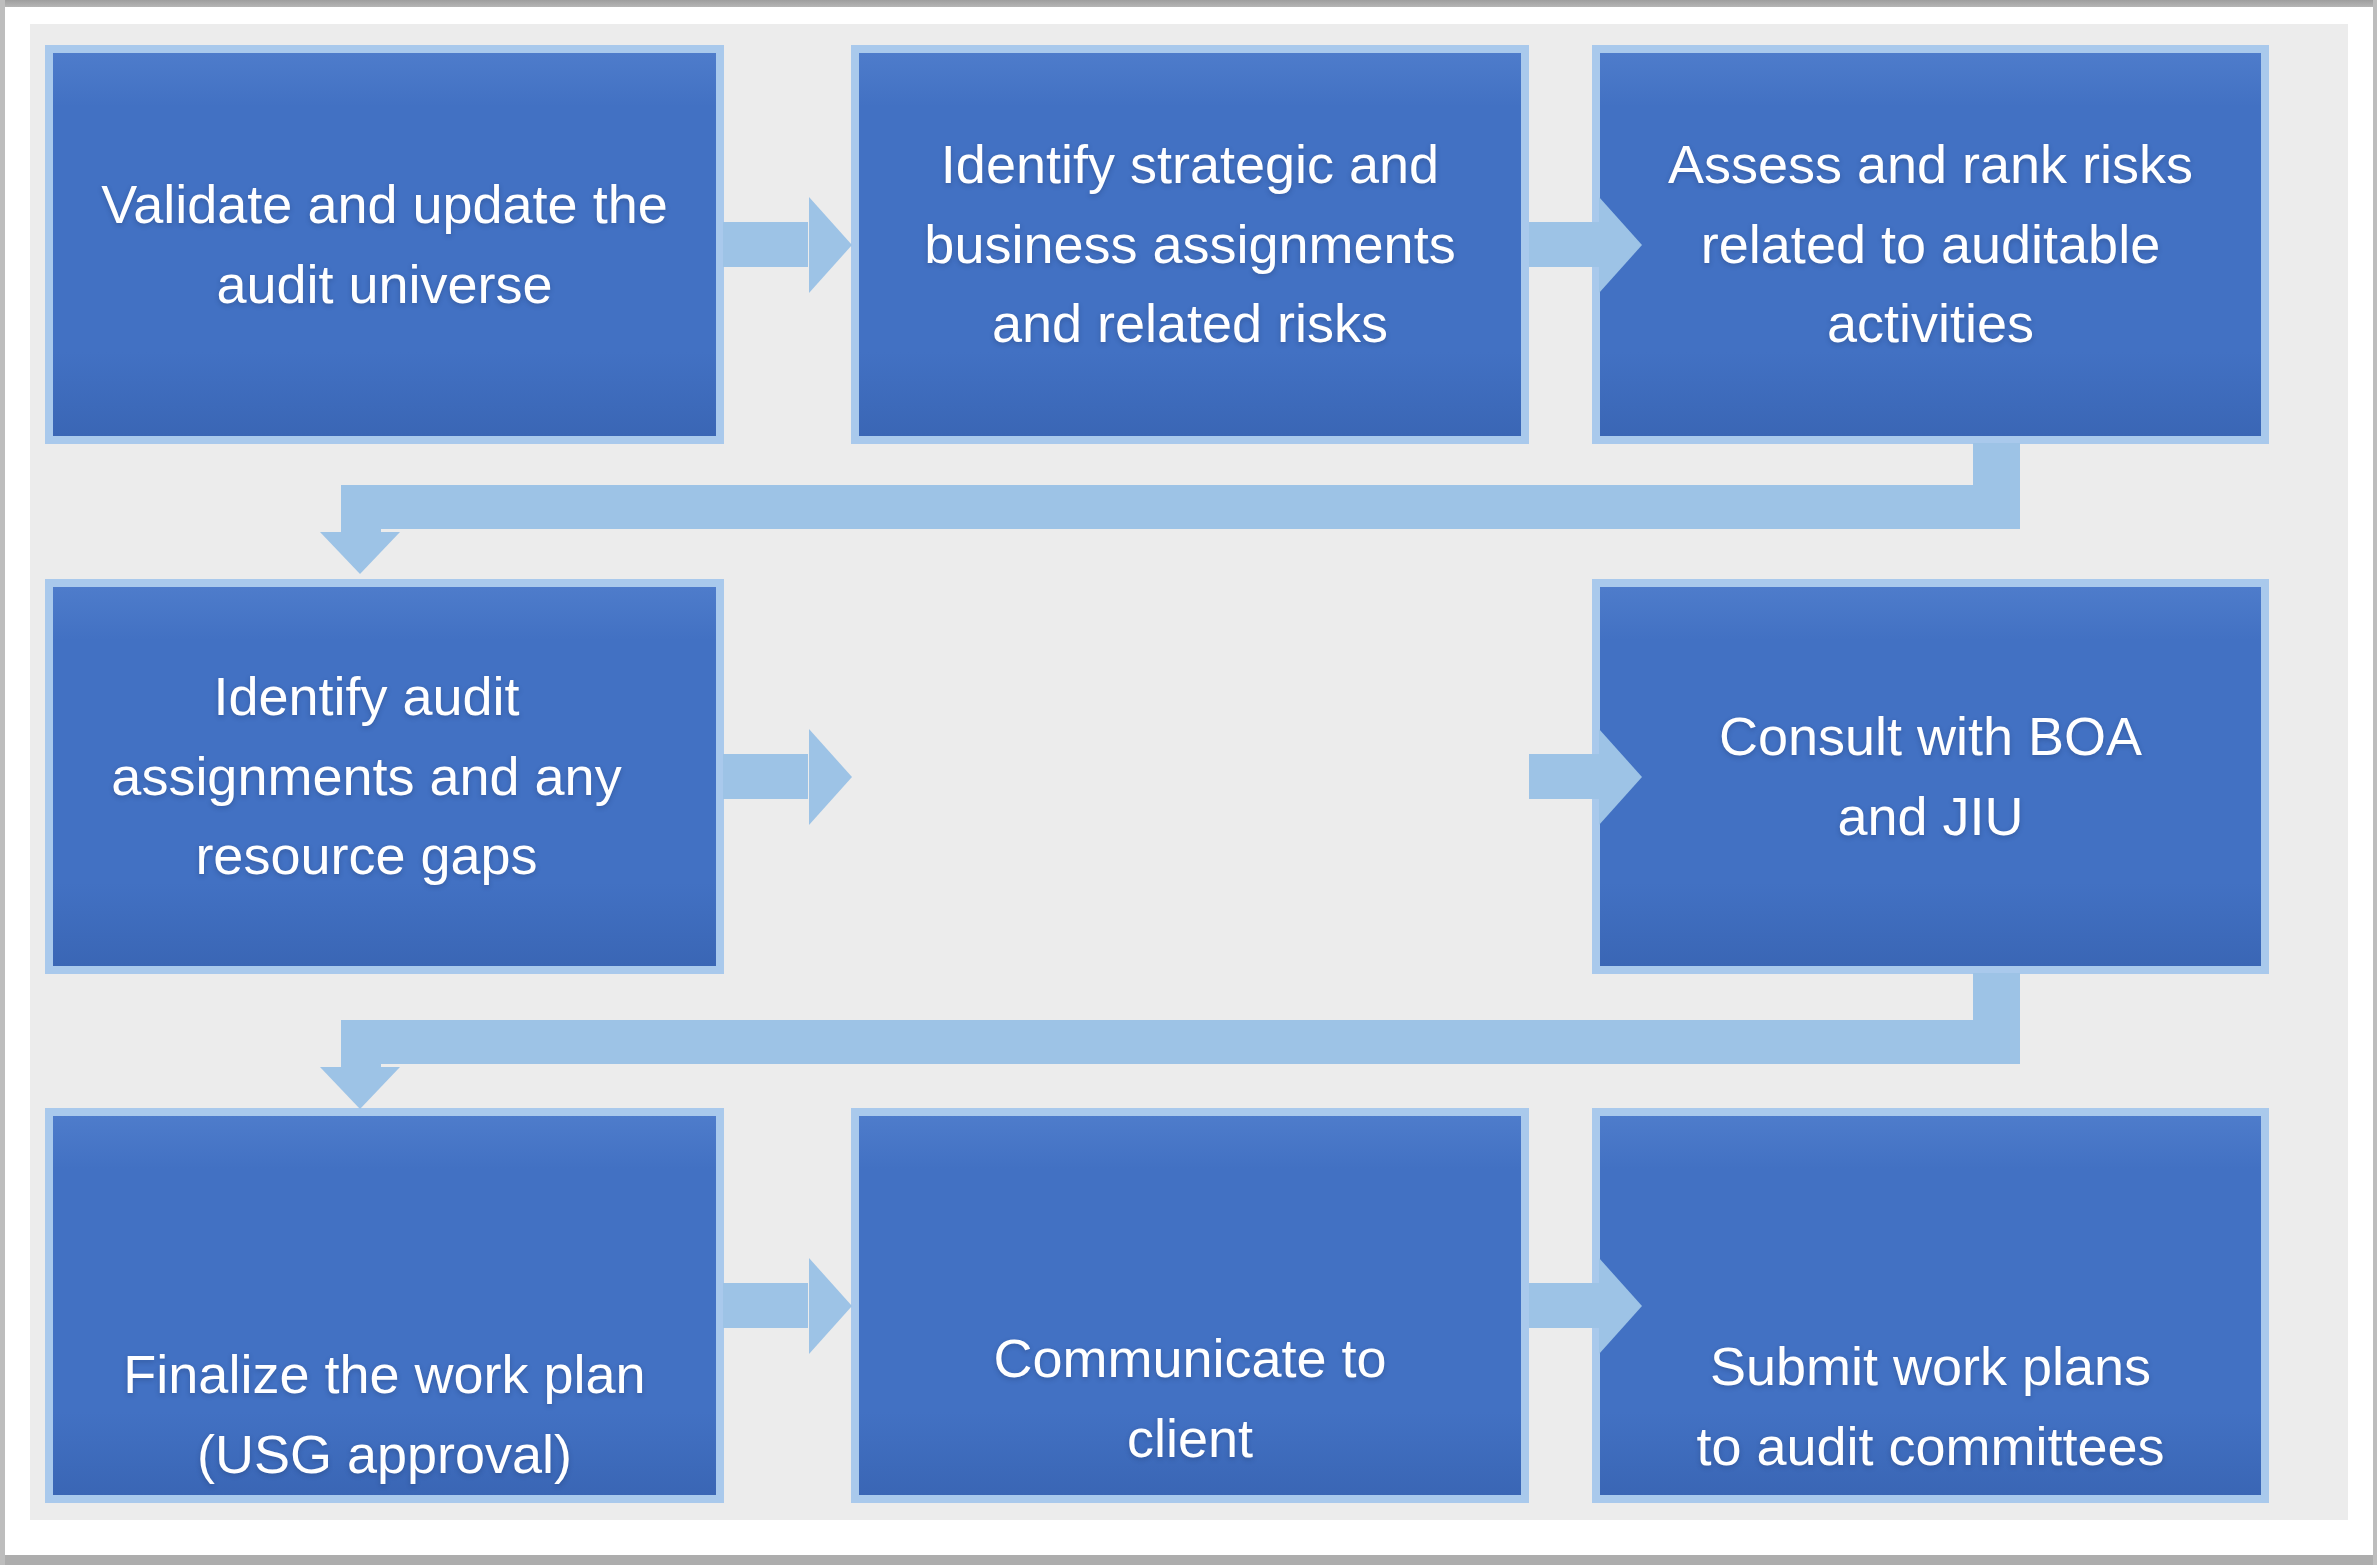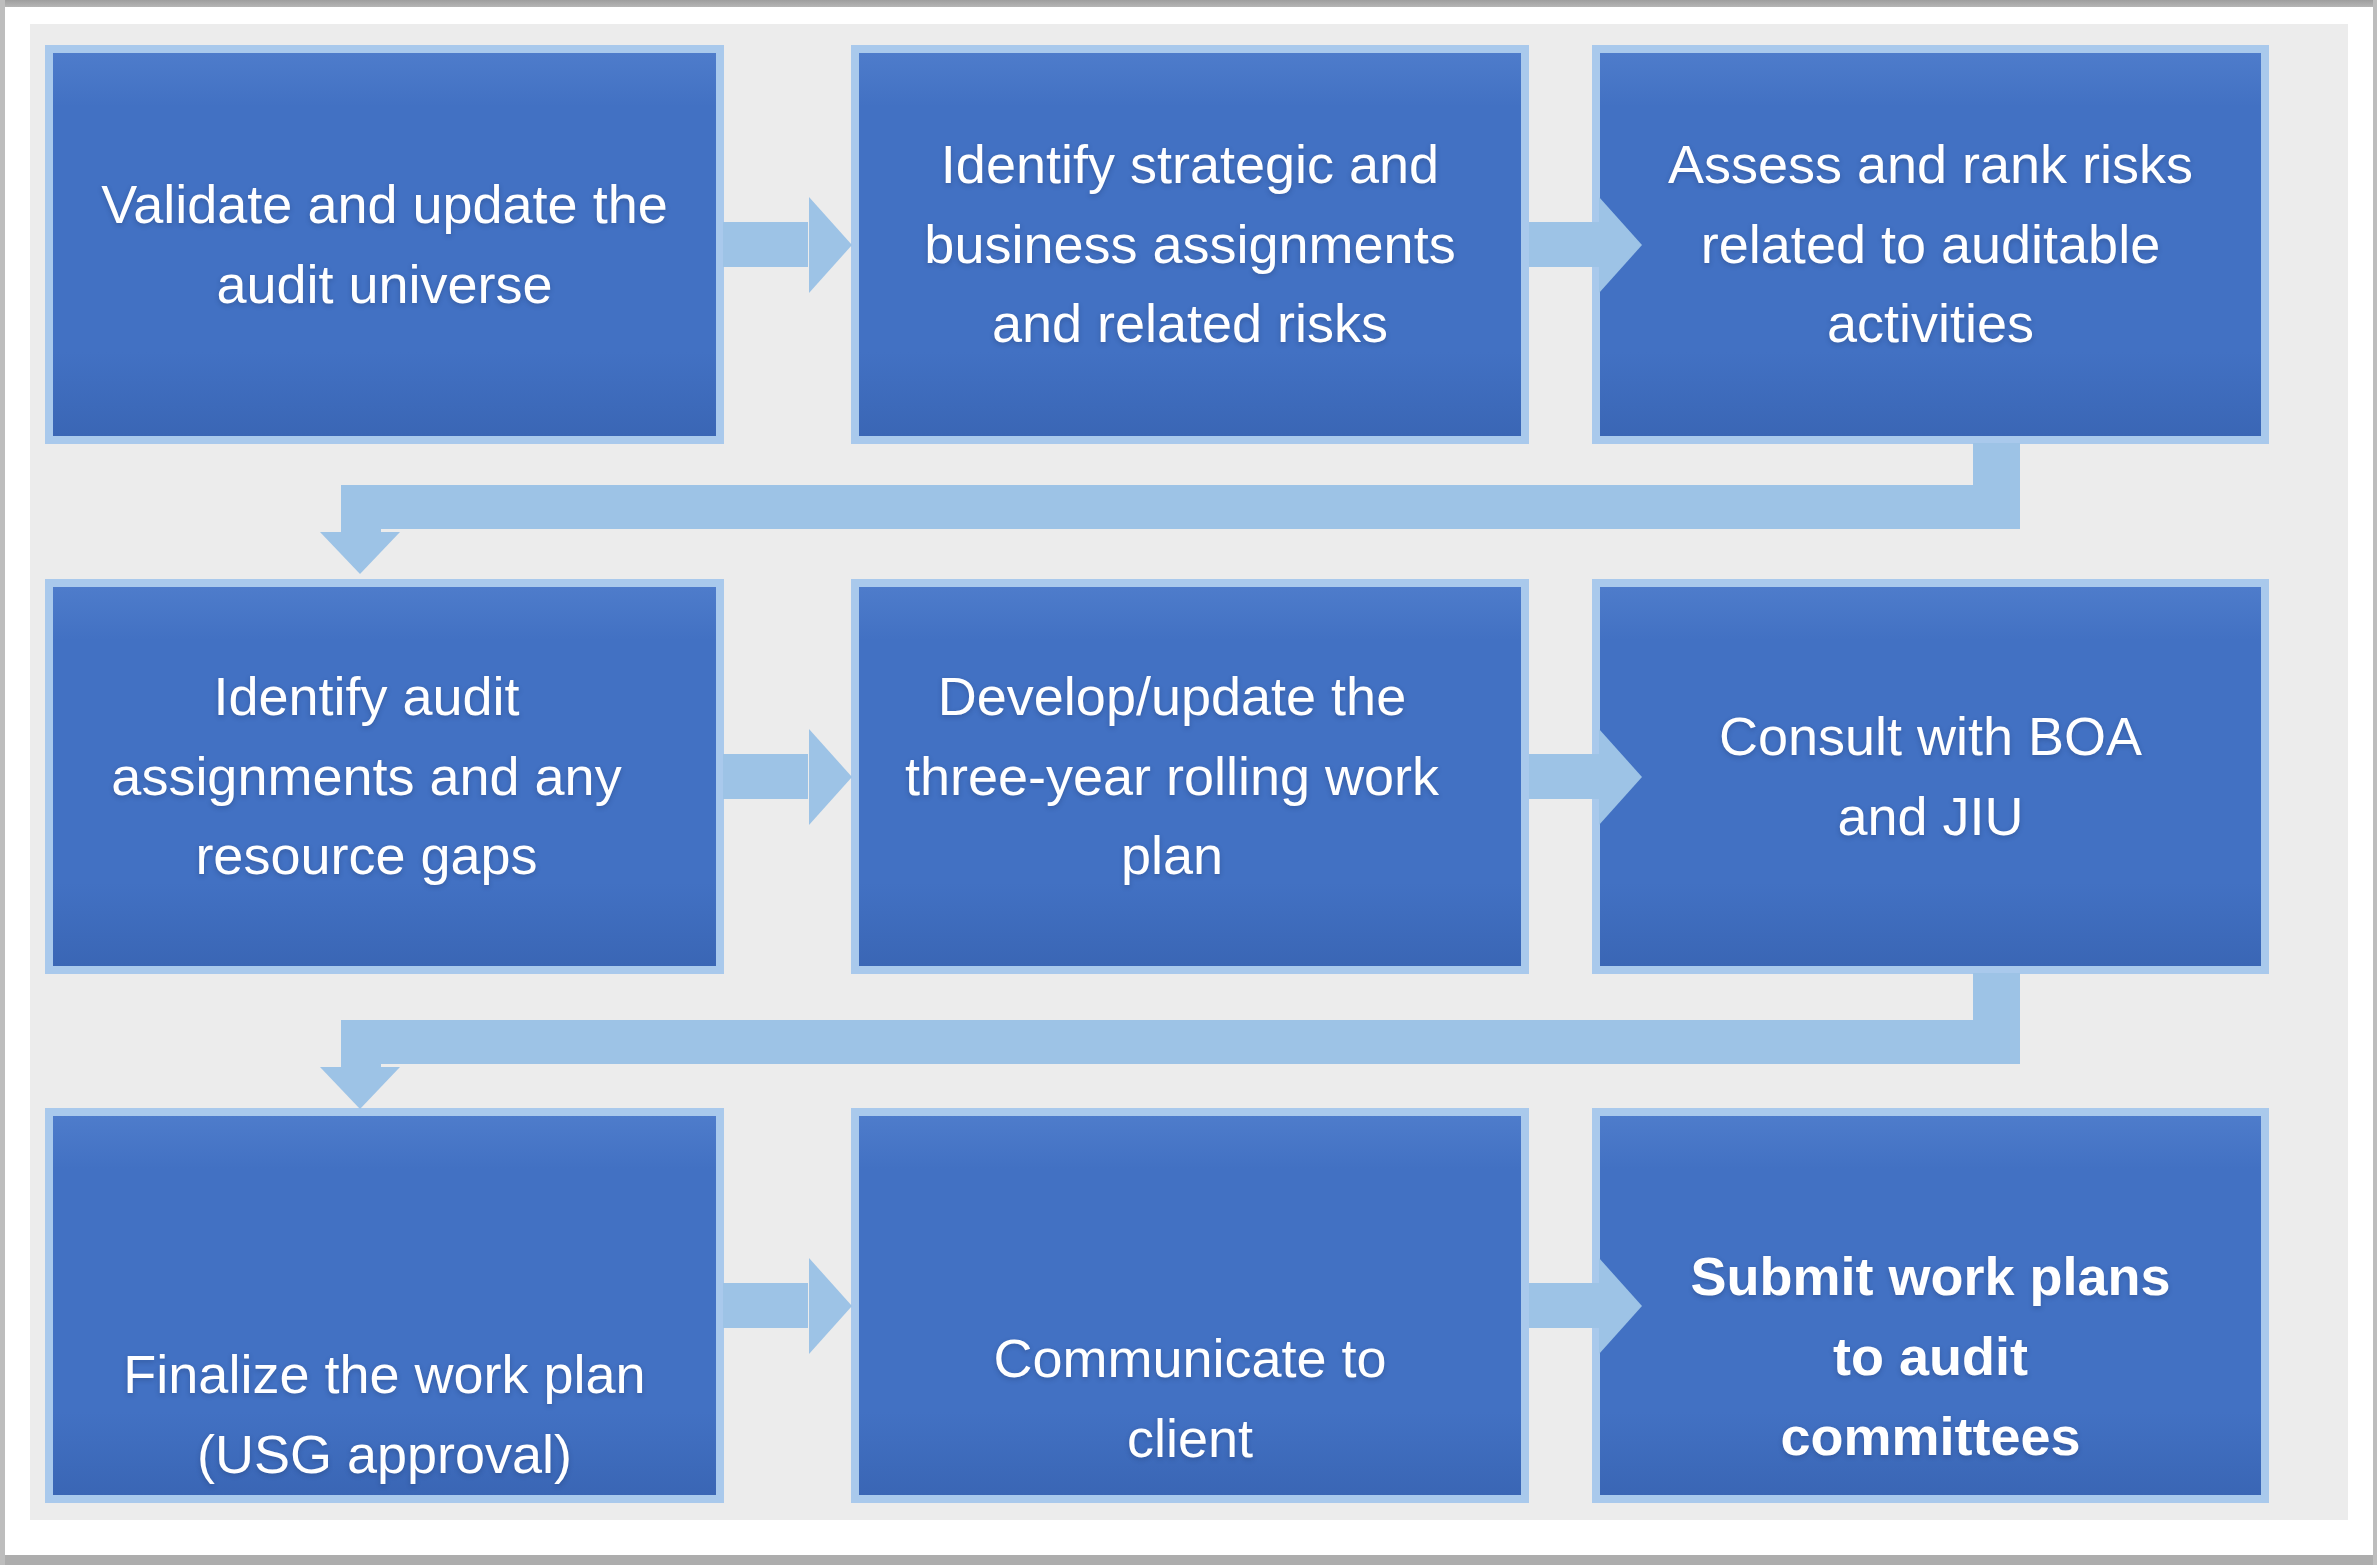--- a/index.html
+++ b/index.html
@@ -38,21 +38,21 @@
     background: linear-gradient(180deg, #4E7CCB 0%, var(--box-fill) 14%, var(--box-fill) 78%, var(--box-fill-bottom) 100%);
     color: var(--text);
     display:flex; align-items:center; justify-content:center;
     text-align:center;
     font-size: 54px;
     line-height: 1.48;
     padding: 0 43px;
     text-shadow: 0 1.9px 5px rgba(20,40,80,0.28);
   }
   .step.pad-lg  { padding: 16px 93px; }
-  .step.pad-md  { padding: 18px 87px; font-weight: bold; }
+  .step.pad-md  { padding: 8px 87px; }
   
   .c1 { left: 45px;   width: 679px; }
   .c2 { left: 851px; width: 678px; }
   .c3 { left: 1592px; width: 677px; }
   .r1 { top: 45px;   height: 399px; }
   .r2 { top: 579px;  height: 395px; padding-left: 7px; }
   .r3 { top: 1108px; height: 395px; align-items: flex-end; }
 
   
   .rarrow { position:absolute; }
@@ -81,23 +81,20 @@
   </div>
   <div class="step c2 r1">
     <span>Identify strategic and business assignments and related risks</span>
   </div>
   <div class="step c3 r1">
     <span>Assess and rank risks related to auditable activities</span>
   </div>
 
   <div class="step c1 r2">
     <span>Identify audit assignments and any resource gaps</span>
-  </div>
-  <div class="step c2 r2">
-    <span>Develop/update the three-year rolling work plan</span>
   </div>
   <div class="step c3 r2 pad-lg">
     <span>Consult with BOA and JIU</span>
   </div>
 
   <div class="step c1 r3">
     <span>Finalize the work plan (USG approval)</span>
   </div>
   <div class="step c2 r3 pad-lg">
     <span>Communicate to client</span>

